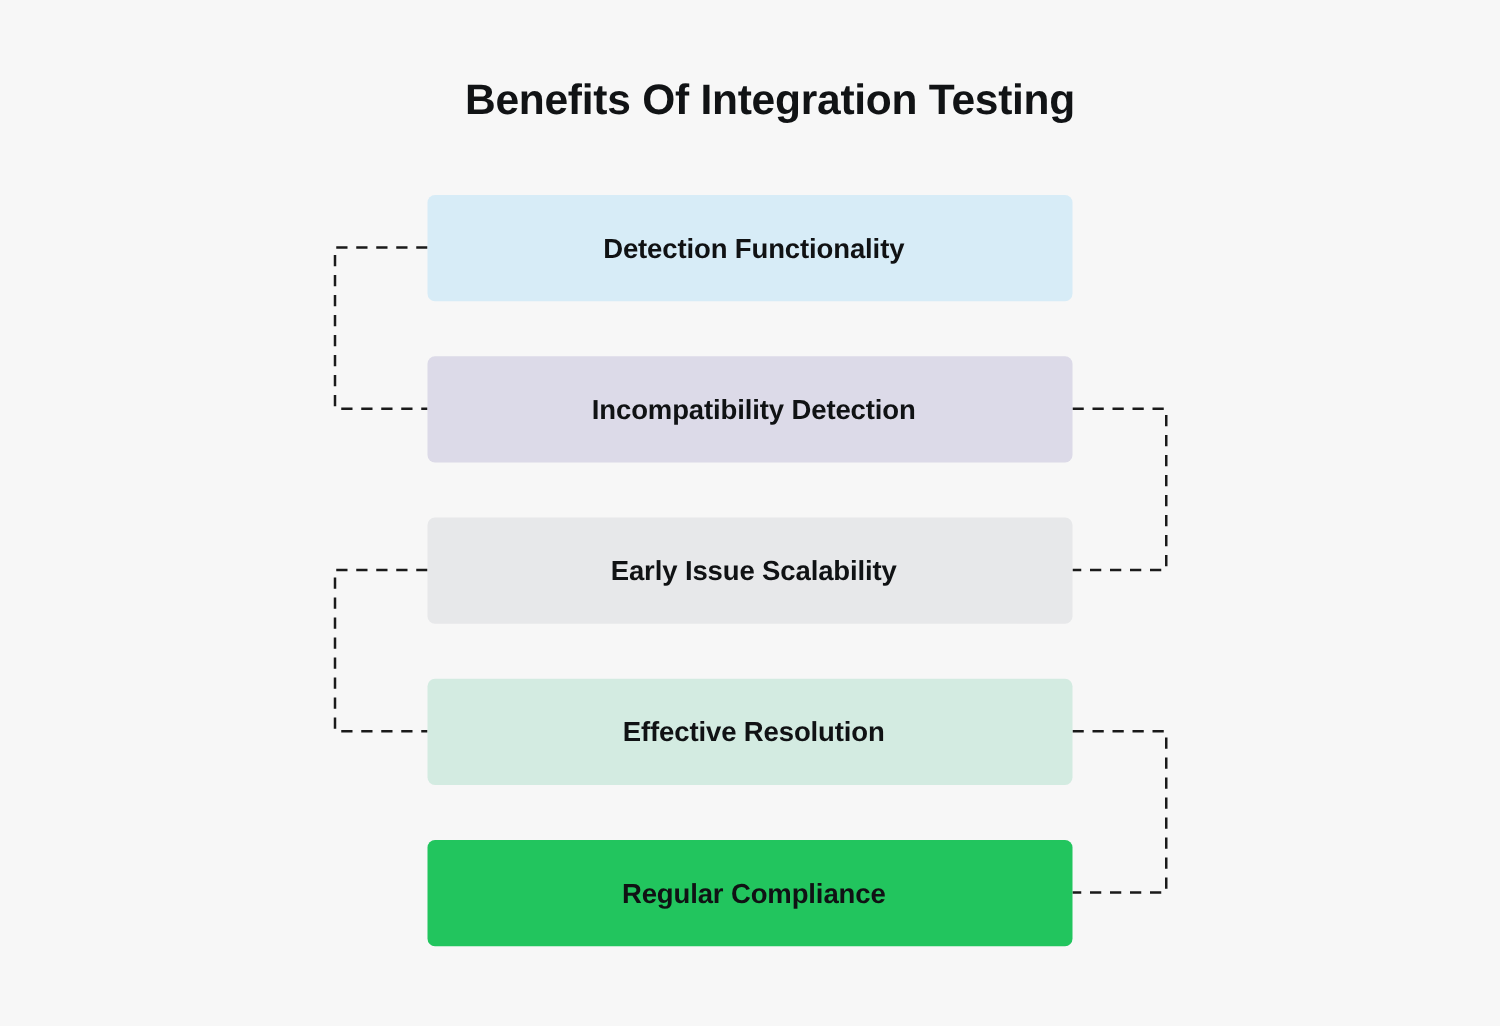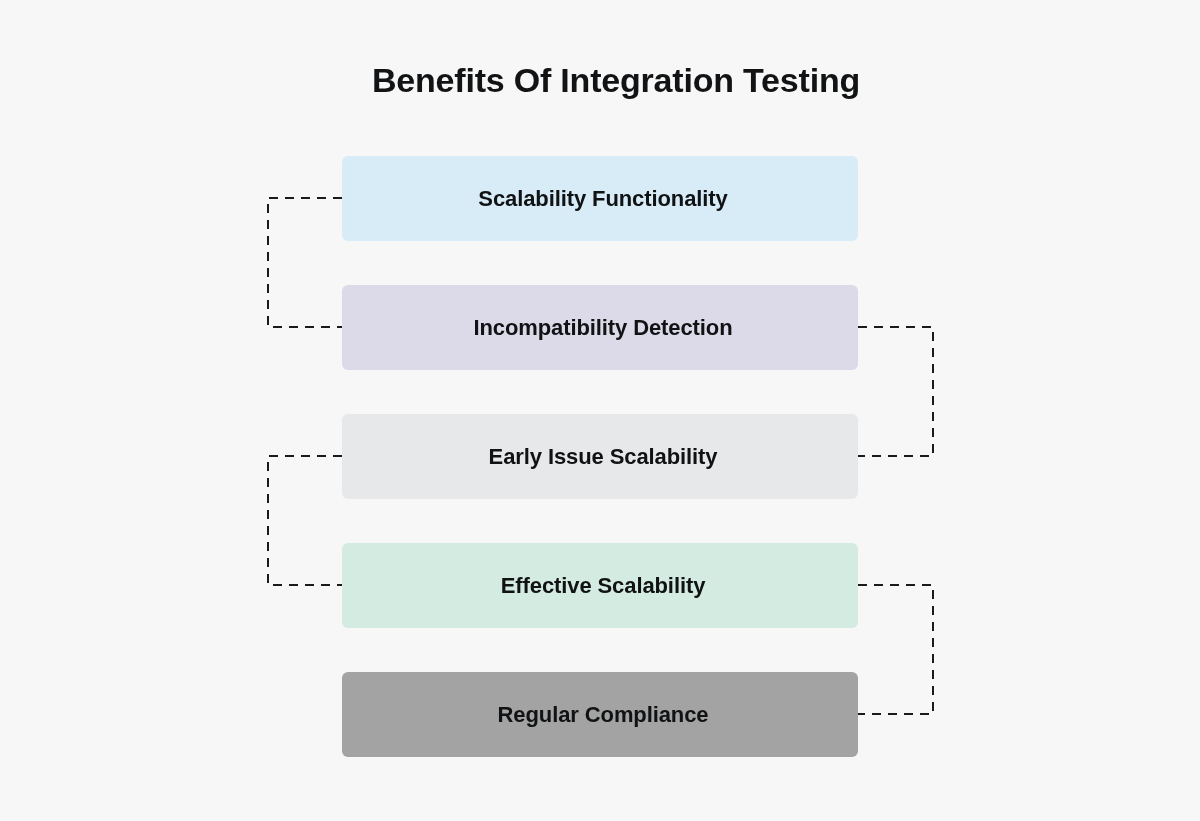--- a/index.html
+++ b/index.html
@@ -89,29 +89,29 @@
 
   <svg class="connectors" width="1200" height="821" viewBox="0 0 1200 821">
     <path d="M 342 198 L 268 198 L 268 327 L 342 327" style="stroke: rgb(26, 26, 26);"></path>
     <path d="M 858 327 L 933 327 L 933 456 L 858 456" style="stroke: rgb(26, 26, 26);"></path>
     <path d="M 342 456 L 268 456 L 268 585 L 342 585" style="stroke: rgb(26, 26, 26);"></path>
     <path d="M 858 585 L 933 585 L 933 714 L 858 714" style="stroke: rgb(26, 26, 26);"></path>
   </svg>
 
   <div class="flow">
     <div class="node node-0" style="background: rgb(215, 236, 247);">
-      <span class="node-label" style="color: rgb(16, 18, 20);">Scalability Functionality</span>
+      <span class="node-label" style="color: rgb(16, 18, 20);">Detection Functionality</span>
     </div>
     <div class="node node-1" style="background: rgb(220, 218, 232);">
       <span class="node-label" style="color: rgb(16, 18, 20);">Incompatibility Detection</span>
     </div>
     <div class="node node-2" style="background: rgb(231, 232, 234);">
       <span class="node-label" style="color: rgb(16, 18, 20);">Early Issue Scalability</span>
     </div>
     <div class="node node-3" style="background: rgb(211, 235, 225);">
-      <span class="node-label" style="color: rgb(16, 18, 20);">Effective Scalability</span>
+      <span class="node-label" style="color: rgb(16, 18, 20);">Effective Resolution</span>
     </div>
-    <div class="node node-4" style="background: #a3a3a3;">
+    <div class="node node-4" style="background: #22c55e;">
       <span class="node-label" style="color: rgb(16, 18, 20);">Regular Compliance</span>
     </div>
   </div>
 
 </div>
 
 </body></html>

